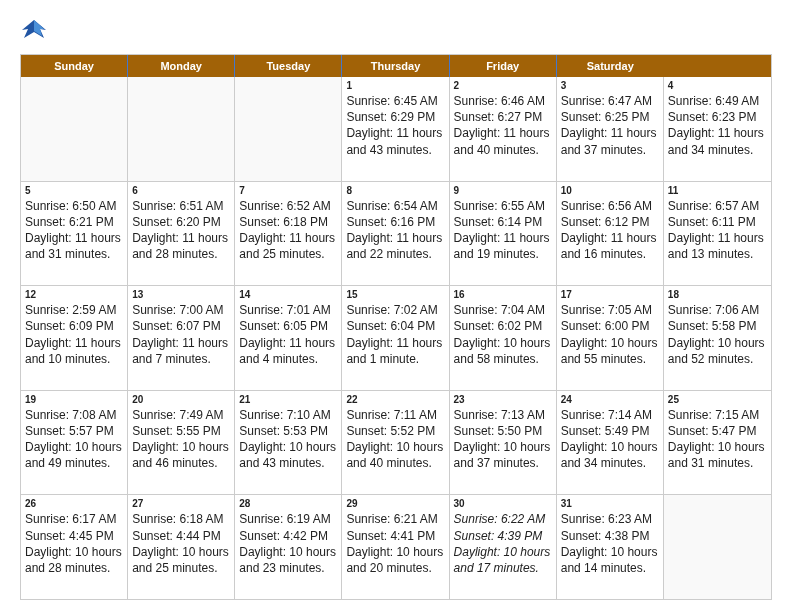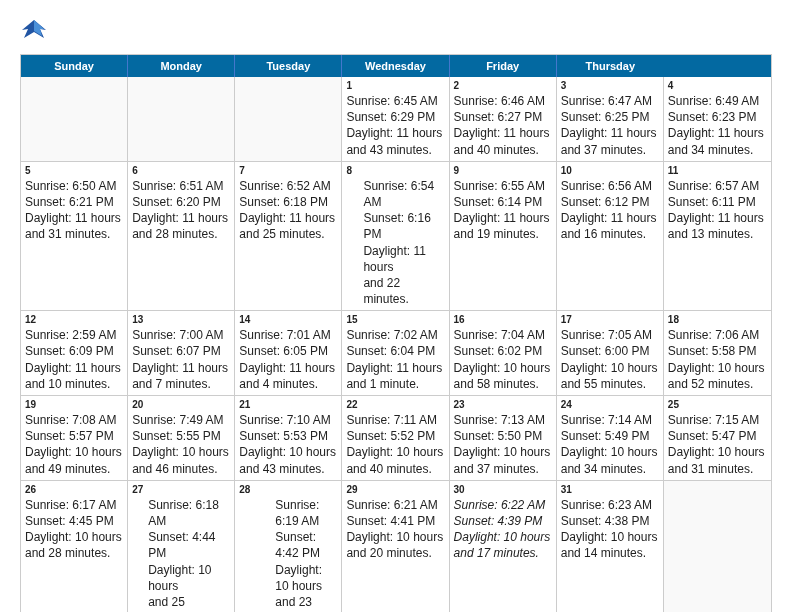--- a/index.html
+++ b/index.html
@@ -53,21 +53,21 @@
     }
     .calendar {
       flex: 1;
       display: flex;
       flex-direction: column;
       border: 1px solid #ccc;
     }
     .cal-header {
       display: grid;
       grid-template-columns: repeat(7, 1fr);
-      background: #0369a1;
+      background: #a16207;
     }
     .cal-header-cell {
       color: #fff;
       font-size: 11px;
       font-weight: bold;
       text-align: center;
       padding: 5px 2px;
       border-right: 1px solid #4477cc;
     }
     .cal-header-cell:last-child { border-right: none; }
@@ -125,23 +125,23 @@
       <div class="month-title"></div>
       <div class="location"></div>
     </div>
   </div>
 
   <div class="calendar">
     <div class="cal-header">
     <div class="cal-header-cell">Sunday</div>
         <div class="cal-header-cell">Monday</div>
         <div class="cal-header-cell">Tuesday</div>
-        <div class="cal-header-cell">Wednesday</div>
+        <div class="cal-header-cell">Thursday</div>
         <div class="cal-header-cell">Friday</div>
-        <div class="cal-header-cell">Thursday</div>
+        <div class="cal-header-cell">Saturday</div>
       </div>
     <div class="cal-body">
     <div class="cal-row">
           <div class="cal-cell empty"></div>
           <div class="cal-cell empty"></div>
           <div class="cal-cell empty"></div>
           <div class="cal-cell">
             <span class="day-num">1</span>
             <div class="cell-text" style="white-space: pre-line;">Sunrise: 6:45 AM
 Sunset: 6:29 PM
@@ -187,21 +187,21 @@
           </div>
           <div class="cal-cell">
             <span class="day-num">7</span>
             <div class="cell-text" style="white-space: pre-line;">Sunrise: 6:52 AM
 Sunset: 6:18 PM
 Daylight: 11 hours
 and 25 minutes.</div>
           </div>
           <div class="cal-cell">
             <span class="day-num">8</span>
-            <div class="cell-text" style="white-space: pre-line; margin-left: 17px;">Sunrise: 6:54 AM
+            <div class="cell-text" style="white-space: pre-line;">Sunrise: 6:54 AM
 Sunset: 6:16 PM
 Daylight: 11 hours
 and 22 minutes.</div>
           </div>
           <div class="cal-cell">
             <span class="day-num">9</span>
             <div class="cell-text" style="white-space: pre-line;">Sunrise: 6:55 AM
 Sunset: 6:14 PM
 Daylight: 11 hours
 and 19 minutes.</div>
@@ -326,28 +326,28 @@
         <div class="cal-row">
           <div class="cal-cell">
             <span class="day-num">26</span>
             <div class="cell-text" style="white-space: pre-line;">Sunrise: 6:17 AM
 Sunset: 4:45 PM
 Daylight: 10 hours
 and 28 minutes.</div>
           </div>
           <div class="cal-cell">
             <span class="day-num">27</span>
-            <div class="cell-text" style="white-space: pre-line; margin-left: 16px;">Sunrise: 6:18 AM
+            <div class="cell-text" style="white-space: pre-line;">Sunrise: 6:18 AM
 Sunset: 4:44 PM
 Daylight: 10 hours
 and 25 minutes.</div>
           </div>
           <div class="cal-cell">
             <span class="day-num">28</span>
-            <div class="cell-text" style="white-space: pre-line; margin-left: 36px;">Sunrise: 6:19 AM
+            <div class="cell-text" style="white-space: pre-line;">Sunrise: 6:19 AM
 Sunset: 4:42 PM
 Daylight: 10 hours
 and 23 minutes.</div>
           </div>
           <div class="cal-cell">
             <span class="day-num">29</span>
             <div class="cell-text" style="white-space: pre-line;">Sunrise: 6:21 AM
 Sunset: 4:41 PM
 Daylight: 10 hours
 and 20 minutes.</div>

